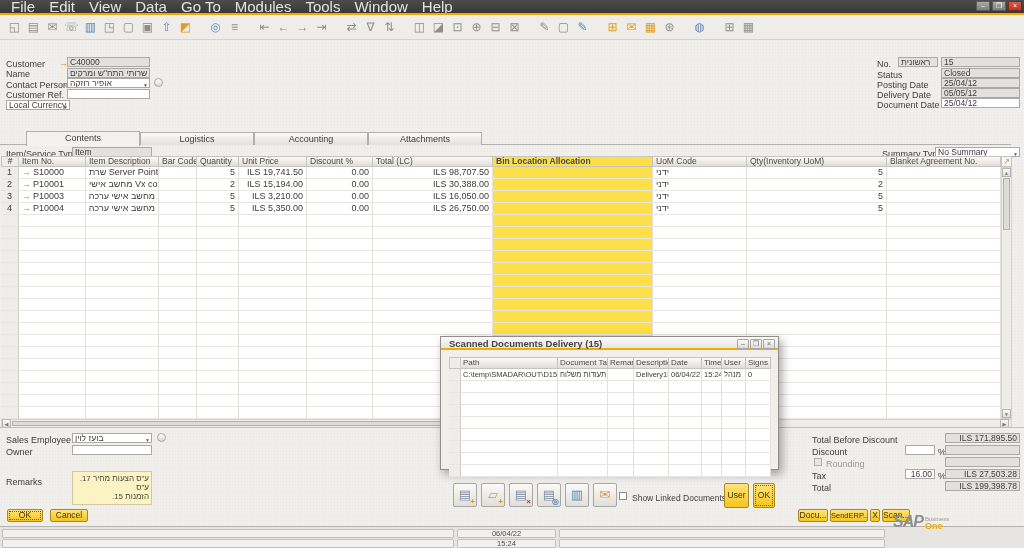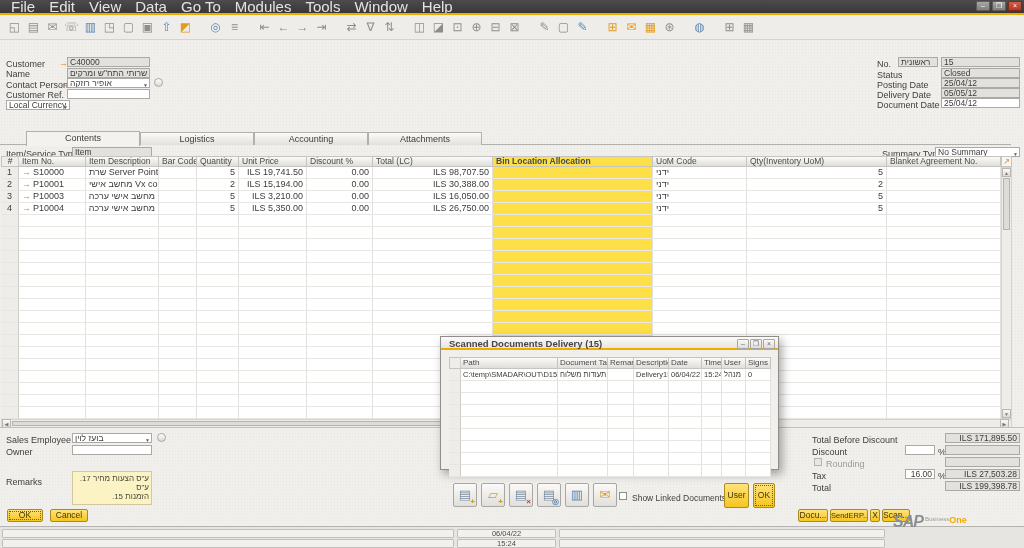--- a/index.html
+++ b/index.html
@@ -115,21 +115,21 @@
   .dlg-btn.focus { outline: 1px dotted #7a6100; outline-offset: -3px; }
 
   
   .statusbar { position: absolute; top: 526px; left: 0; right: 0; height: 22px; background: #e7e5e1; border-top: 1px solid #b5b3b0; }
   .sb-f { position: absolute; height: 9px; background: #f2f1ee; border: 1px solid #c2c0bc; border-radius: 1px;
           font-size: 7.5px; line-height: 7px; text-align: center; color: #4a4a4a; }
 
   
   .logo { position: absolute; left: 893px; top: 514px; display: flex; align-items: flex-start; z-index: 5; }
   .logo-sap { font-size: 16px; font-weight: bold; font-style: italic; color: #8b8f94; letter-spacing: -1px; line-height: 16px; }
-  .logo-right { margin-left: 2px; display: flex; line-height: 1; padding-top: 2px; }
+  .logo-right { margin-left: 2px; display: flex; flex-direction: column; line-height: 1; padding-top: 2px; }
   .logo-business { font-size: 6px; color: #9a9a98; }
   .logo-one { font-size: 9px; font-weight: bold; color: #f0ab00; }
 </style>
 </head>
 <body>
 
 <div class="app">
 
   <div class="menubar">
     <div style="display:flex">

